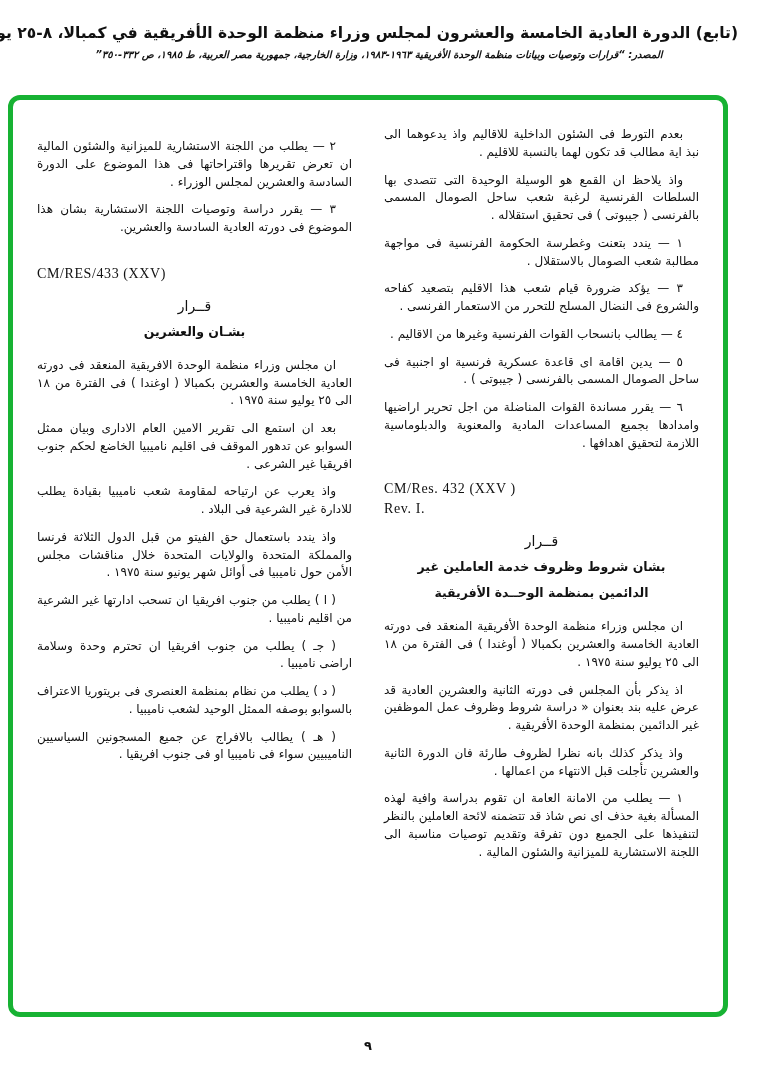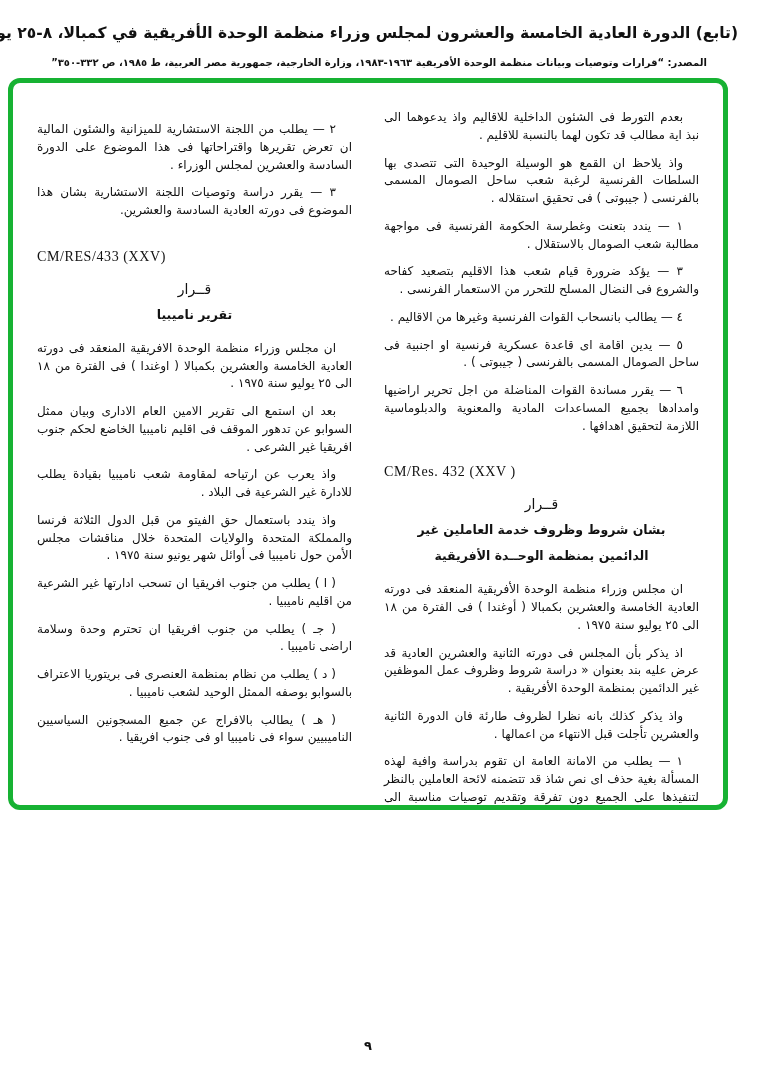--- a/index.html
+++ b/index.html
@@ -25,32 +25,33 @@
     text-align: center;
     direction: rtl;
   }
   .header-title {
     font-size: 15.5px;
     font-weight: bold;
     letter-spacing: 0.2px;
     white-space: nowrap;
   }
   .header-source {
-    margin-top: 15px;
+    margin-top: 7px;
     font-size: 10px;
     font-weight: bold;
     white-space: nowrap;
+    font-style: italic;
   }
   
   .content-frame {
     position: absolute;
     left: 8px;
-    top: 78px;
+    top: 95px;
     width: 720px;
-    height: 732px;
+    height: 922px;
     box-sizing: border-box;
     border: 5px solid #17b233;
     border-radius: 12px;
     padding: 26px 24px 18px 24px;
     overflow: hidden;
     background: #ffffff;
   }
   .columns {
     direction: rtl;            
     display: flex;
@@ -120,35 +121,36 @@
 
       <div class="col">
         <p class="para">بعدم التورط فى الشئون الداخلية للاقاليم واذ يدعوهما الى نبذ اية مطالب قد تكون لهما بالنسبة للاقليم .</p>
         <p class="para">واذ يلاحظ ان القمع هو الوسيلة الوحيدة التى تتصدى بها السلطات الفرنسية لرغبة شعب ساحل الصومال المسمى بالفرنسى ( جيبوتى ) فى تحقيق استقلاله .</p>
         <p class="para">١ — يندد بتعنت وغطرسة الحكومة الفرنسية فى مواجهة مطالبة شعب الصومال بالاستقلال .</p>
         <p class="para">٣ — يؤكد ضرورة قيام شعب هذا الاقليم بتصعيد كفاحه والشروع فى النضال المسلح للتحرر من الاستعمار الفرنسى .</p>
         <p class="para">٤ — يطالب بانسحاب القوات الفرنسية وغيرها من الاقاليم .</p>
         <p class="para">٥ — يدين اقامة اى قاعدة عسكرية فرنسية او اجنبية فى ساحل الصومال المسمى بالفرنسى ( جيبوتى ) .</p>
         <p class="para">٦ — يقرر مساندة القوات المناضلة من اجل تحرير اراضيها وامدادها بجميع المساعدات المادية والمعنوية والدبلوماسية اللازمة لتحقيق اهدافها .</p>
         <p class="code first">CM/Res. 432 (XXV )</p>
+        <p class="code">Rev. I.</p>
         <div class="h-main">قــرار</div>
         <div class="h-sub">بشان شروط وظروف خدمة العاملين غير</div>
         <div class="h-sub last">الدائمين بمنظمة الوحــدة الأفريقية</div>
         <p class="para">ان مجلس وزراء منظمة الوحدة الأفريقية المنعقد فى دورته العادية الخامسة والعشرين بكمبالا ( أوغندا ) فى الفترة من ١٨ الى ٢٥ يوليو سنة ١٩٧٥ .</p>
         <p class="para">اذ يذكر بأن المجلس فى دورته الثانية والعشرين العادية قد عرض عليه بند بعنوان « دراسة شروط وظروف عمل الموظفين غير الدائمين بمنظمة الوحدة الأفريقية .</p>
         <p class="para">واذ يذكر كذلك بانه نظرا لظروف طارئة فان الدورة الثانية والعشرين تأجلت قبل الانتهاء من اعمالها .</p>
         <p class="para">١ — يطلب من الامانة العامة ان تقوم بدراسة وافية لهذه المسألة بغية حذف اى نص شاذ قد تتضمنه لائحة العاملين بالنظر لتنفيذها على الجميع دون تفرقة وتقديم توصيات مناسبة الى اللجنة الاستشارية للميزانية والشئون المالية .</p>
       </div>
 
       <div class="col">
         <p class="para top-offset">٢ — يطلب من اللجنة الاستشارية للميزانية والشئون المالية ان تعرض تقريرها واقتراحاتها فى هذا الموضوع على الدورة السادسة والعشرين لمجلس الوزراء .</p>
         <p class="para">٣ — يقرر دراسة وتوصيات اللجنة الاستشارية بشان هذا الموضوع فى دورته العادية السادسة والعشرين.</p>
         <p class="code first">CM/RES/433 (XXV)</p>
         <div class="h-main">قــرار</div>
-        <div class="h-sub last">تقرير ناميبيا</div>
+        <div class="h-sub last">بشـان والعشرين</div>
         <p class="para">ان مجلس وزراء منظمة الوحدة الافريقية المنعقد فى دورته العادية الخامسة والعشرين بكمبالا ( اوغندا ) فى الفترة من ١٨ الى ٢٥ يوليو سنة ١٩٧٥ .</p>
         <p class="para">بعد ان استمع الى تقرير الامين العام الادارى وبيان ممثل السوابو عن تدهور الموقف فى اقليم ناميبيا الخاضع لحكم جنوب افريقيا غير الشرعى .</p>
         <p class="para">واذ يعرب عن ارتياحه لمقاومة شعب ناميبيا بقيادة يطلب للادارة غير الشرعية فى البلاد .</p>
         <p class="para">واذ يندد باستعمال حق الفيتو من قبل الدول الثلاثة فرنسا والمملكة المتحدة والولايات المتحدة خلال مناقشات مجلس الأمن حول ناميبيا فى أوائل شهر يونيو سنة ١٩٧٥ .</p>
         <p class="para">( ا ) يطلب من جنوب افريقيا ان تسحب ادارتها غير الشرعية من اقليم ناميبيا .</p>
         <p class="para">( جـ ) يطلب من جنوب افريقيا ان تحترم وحدة وسلامة اراضى ناميبيا .</p>
         <p class="para">( د ) يطلب من نظام بمنظمة العنصرى فى بريتوريا الاعتراف بالسوابو بوصفه الممثل الوحيد لشعب ناميبيا .</p>
         <p class="para">( هـ ) يطالب بالافراج عن جميع المسجونين السياسيين الناميبيين سواء فى ناميبيا او فى جنوب افريقيا .</p>
       </div>
 

